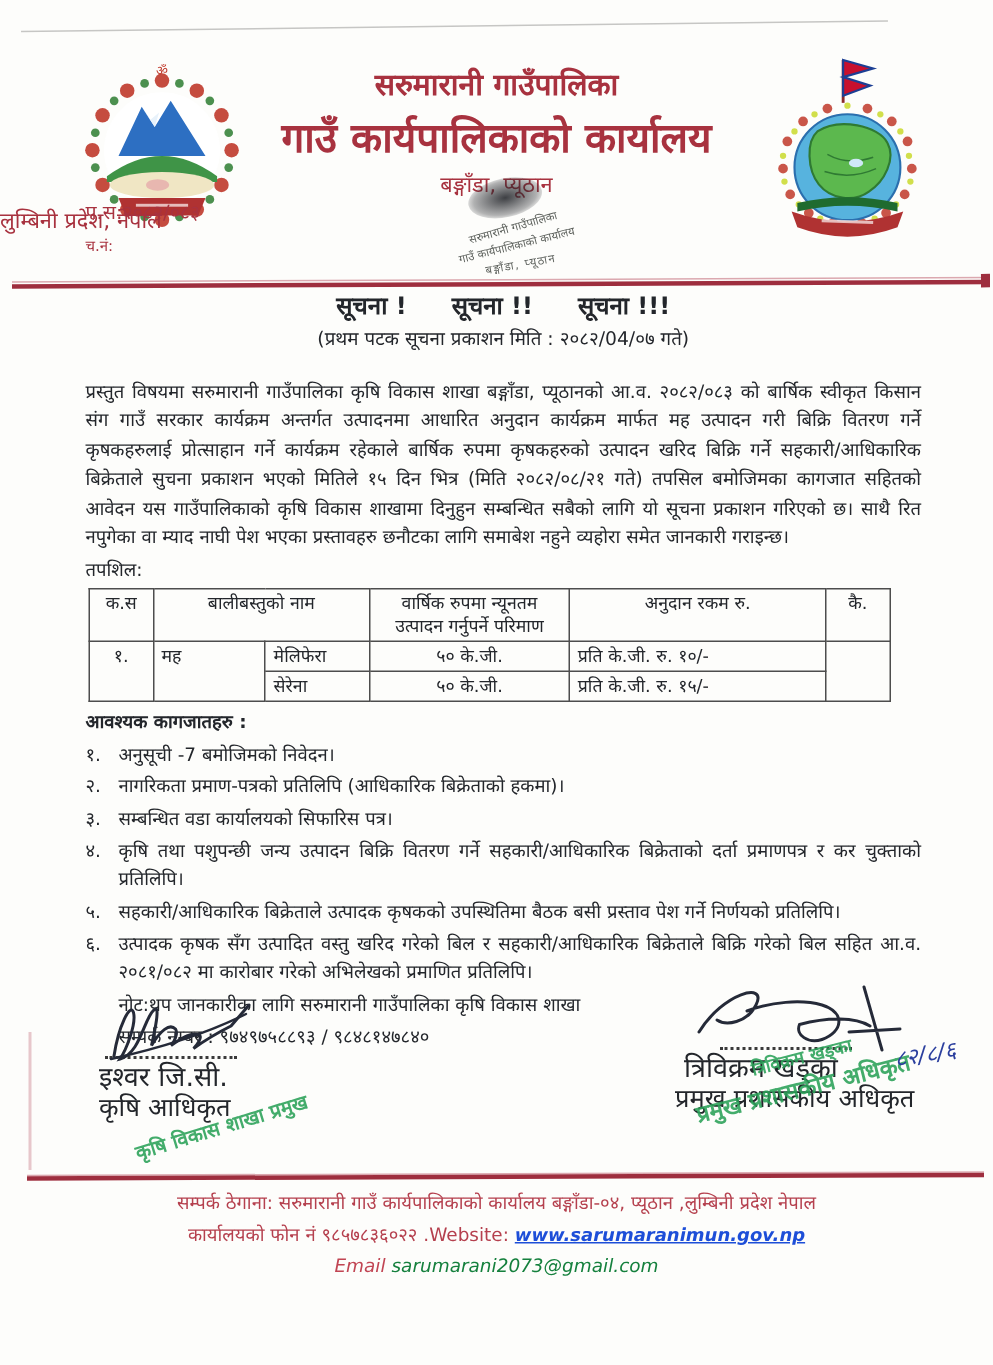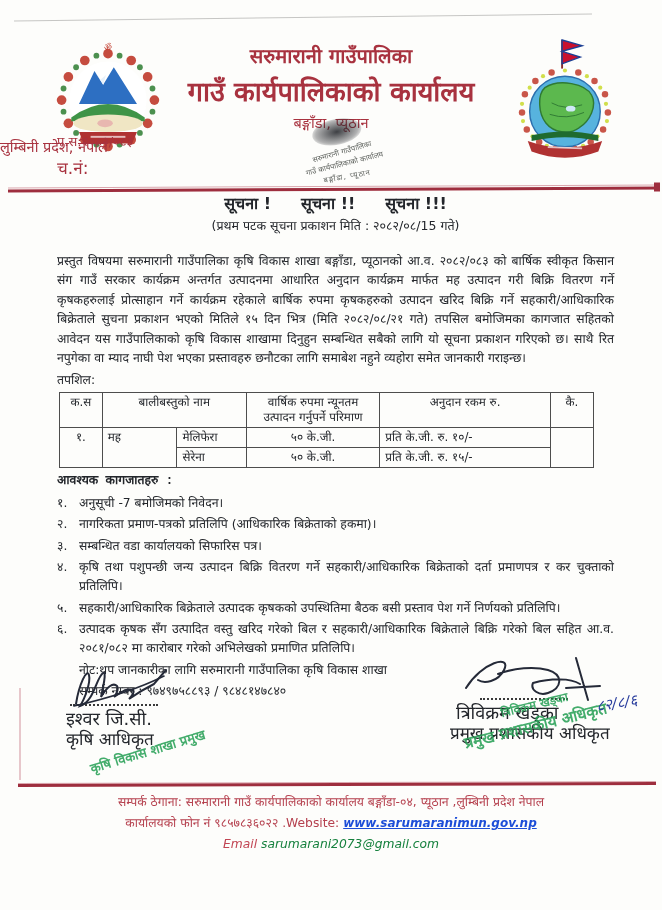--- a/index.html
+++ b/index.html
@@ -11,21 +11,21 @@
   .artifact-left{position:absolute;top:688px;left:19px;width:2px;height:92px;background:#e7c7cb;}
   
   .emblem{position:absolute;}
   .emblem-left{top:40px;left:50px;width:116px;height:126px;}
   .emblem-right{top:36px;left:502px;width:124px;height:130px;}
   .h-title1{position:absolute;top:42px;left:0;right:0;text-align:center;font-size:20px;font-weight:600;}
   .h-title2{position:absolute;top:72px;left:0;right:0;text-align:center;font-size:27px;font-weight:700;}
   .h-addr1{position:absolute;top:112px;left:0;right:0;text-align:center;font-size:14.5px;}
   .h-addr2{position:absolute;top:136px;left:0;right:0;text-align:left;font-size:14.5px;}
   .ref-no{position:absolute;top:132px;left:57px;font-size:13px;}
-  .ch-no{position:absolute;top:156px;left:57px;font-size:17px;}
+  .ch-no{position:absolute;top:156px;left:57px;font-size:10px;}
   .office-stamp{position:absolute;top:118px;left:296px;width:96px;height:86px;transform:rotate(-12deg);pointer-events:none;}
   .office-stamp .blob{position:absolute;top:0;left:22px;width:50px;height:26px;border-radius:50%;
      background:radial-gradient(ellipse at center,rgba(35,37,42,.88) 0%,rgba(35,37,42,.35) 60%,rgba(35,37,42,0) 80%);}
   .office-stamp .sline{position:absolute;left:0;width:100%;text-align:center;font-size:7.5px;color:rgba(55,60,55,.82);white-space:nowrap;}
   .os1{top:28px;transform:rotate(-4deg);}
   .os2{top:40px;transform:rotate(-2deg);}
   .os3{top:53px;transform:rotate(2deg);letter-spacing:1px;}
   .header-rule{position:absolute;top:186px;left:8px;right:2px;height:5px;transform:rotate(-0.25deg);}
   .header-rule .thin{position:absolute;top:0;left:0;right:0;height:1px;background:#dba8af;}
   .header-rule .thick{position:absolute;top:2px;left:0;right:0;height:3px;background:#9e2e3e;}
@@ -33,21 +33,21 @@
   
   .content{position:absolute;top:193px;left:57px;width:557px;font-size:12.3px;line-height:19.5px;}
   .notice-heading{display:flex;justify-content:center;gap:30px;font-size:16px;font-weight:700;line-height:22px;}
   .pub-line{text-align:center;font-size:12.5px;margin-top:1px;margin-bottom:4px;}
   .para{text-align:justify;margin-top:16px;}
   .tapsil{margin-top:2px;}
   table.subsidy{border-collapse:collapse;width:96%;margin:2px 0 4px 2px;font-size:11.8px;line-height:15px;}
   table.subsidy th,table.subsidy td{border:1px solid #4d4d4d;padding:2px 5px;font-weight:400;vertical-align:top;}
   table.subsidy th{text-align:center;}
   td.c{text-align:center;}
-  .docs-heading{font-weight:700;margin:2px 0 2px 0;font-family:Liberation Mono, monospace;}
+  .docs-heading{font-weight:700;margin:2px 0 2px 0;}
   .doc-item{display:flex;line-height:19px;margin-bottom:2.5px;}
   .doc-item .num{width:22px;flex:none;}
   .doc-item .txt{flex:1;text-align:justify;}
   .note-line{margin:2px 0 0 22px;line-height:19px;}
   .contact-line{margin:2px 0 0 22px;line-height:19px;}
   
   .sig-left{position:absolute;top:660px;left:66px;width:220px;}
   .sig-right{position:absolute;top:650px;left:438px;width:220px;}
   .scribble{display:block;}
   .dotline{border-bottom:2px dotted #3a3a3a;width:88px;margin:-4px 0 3px 4px;}
@@ -183,21 +183,21 @@
       <div class="thick"></div>
       <div class="endcap"></div>
   </div>
 
   <div class="content">
     <div class="notice-heading">
       <span>सूचना !</span>
       <span>सूचना !!</span>
       <span>सूचना !!!</span>
     </div>
-    <div class="pub-line">(प्रथम पटक सूचना प्रकाशन मिति : २०८२/०८/15 गते)</div>
+    <div class="pub-line">(प्रथम पटक सूचना प्रकाशन मिति : २०८२/04/०७ गते)</div>
     <div class="para">प्रस्तुत विषयमा सरुमारानी गाउँपालिका कृषि विकास शाखा बङ्गाँडा, प्यूठानको आ.व. २०८२/०८३ को बार्षिक स्वीकृत किसान संग गाउँ सरकार कार्यक्रम अन्तर्गत उत्पादनमा आधारित अनुदान कार्यक्रम मार्फत मह उत्पादन गरी बिक्रि वितरण गर्ने कृषकहरुलाई प्रोत्साहान गर्ने कार्यक्रम रहेकाले बार्षिक रुपमा कृषकहरुको उत्पादन खरिद बिक्रि गर्ने सहकारी/आधिकारिक बिक्रेताले सुचना प्रकाशन भएको मितिले १५ दिन भित्र (मिति २०८२/०८/२१ गते) तपसिल बमोजिमका कागजात सहितको आवेदन यस गाउँपालिकाको कृषि विकास शाखामा दिनुहुन सम्बन्धित सबैको लागि यो सूचना प्रकाशन गरिएको छ। साथै रित नपुगेका वा म्याद नाघी पेश भएका प्रस्तावहरु छनौटका लागि समाबेश नहुने व्यहोरा समेत जानकारी गराइन्छ।</div>
     <div class="tapsil">तपशिल:</div>
 
     <table class="subsidy">
       <colgroup>
         <col style="width:8%">
           <col style="width:14%">
           <col style="width:13%">
         <col style="width:25%">
           <col style="width:32%">

